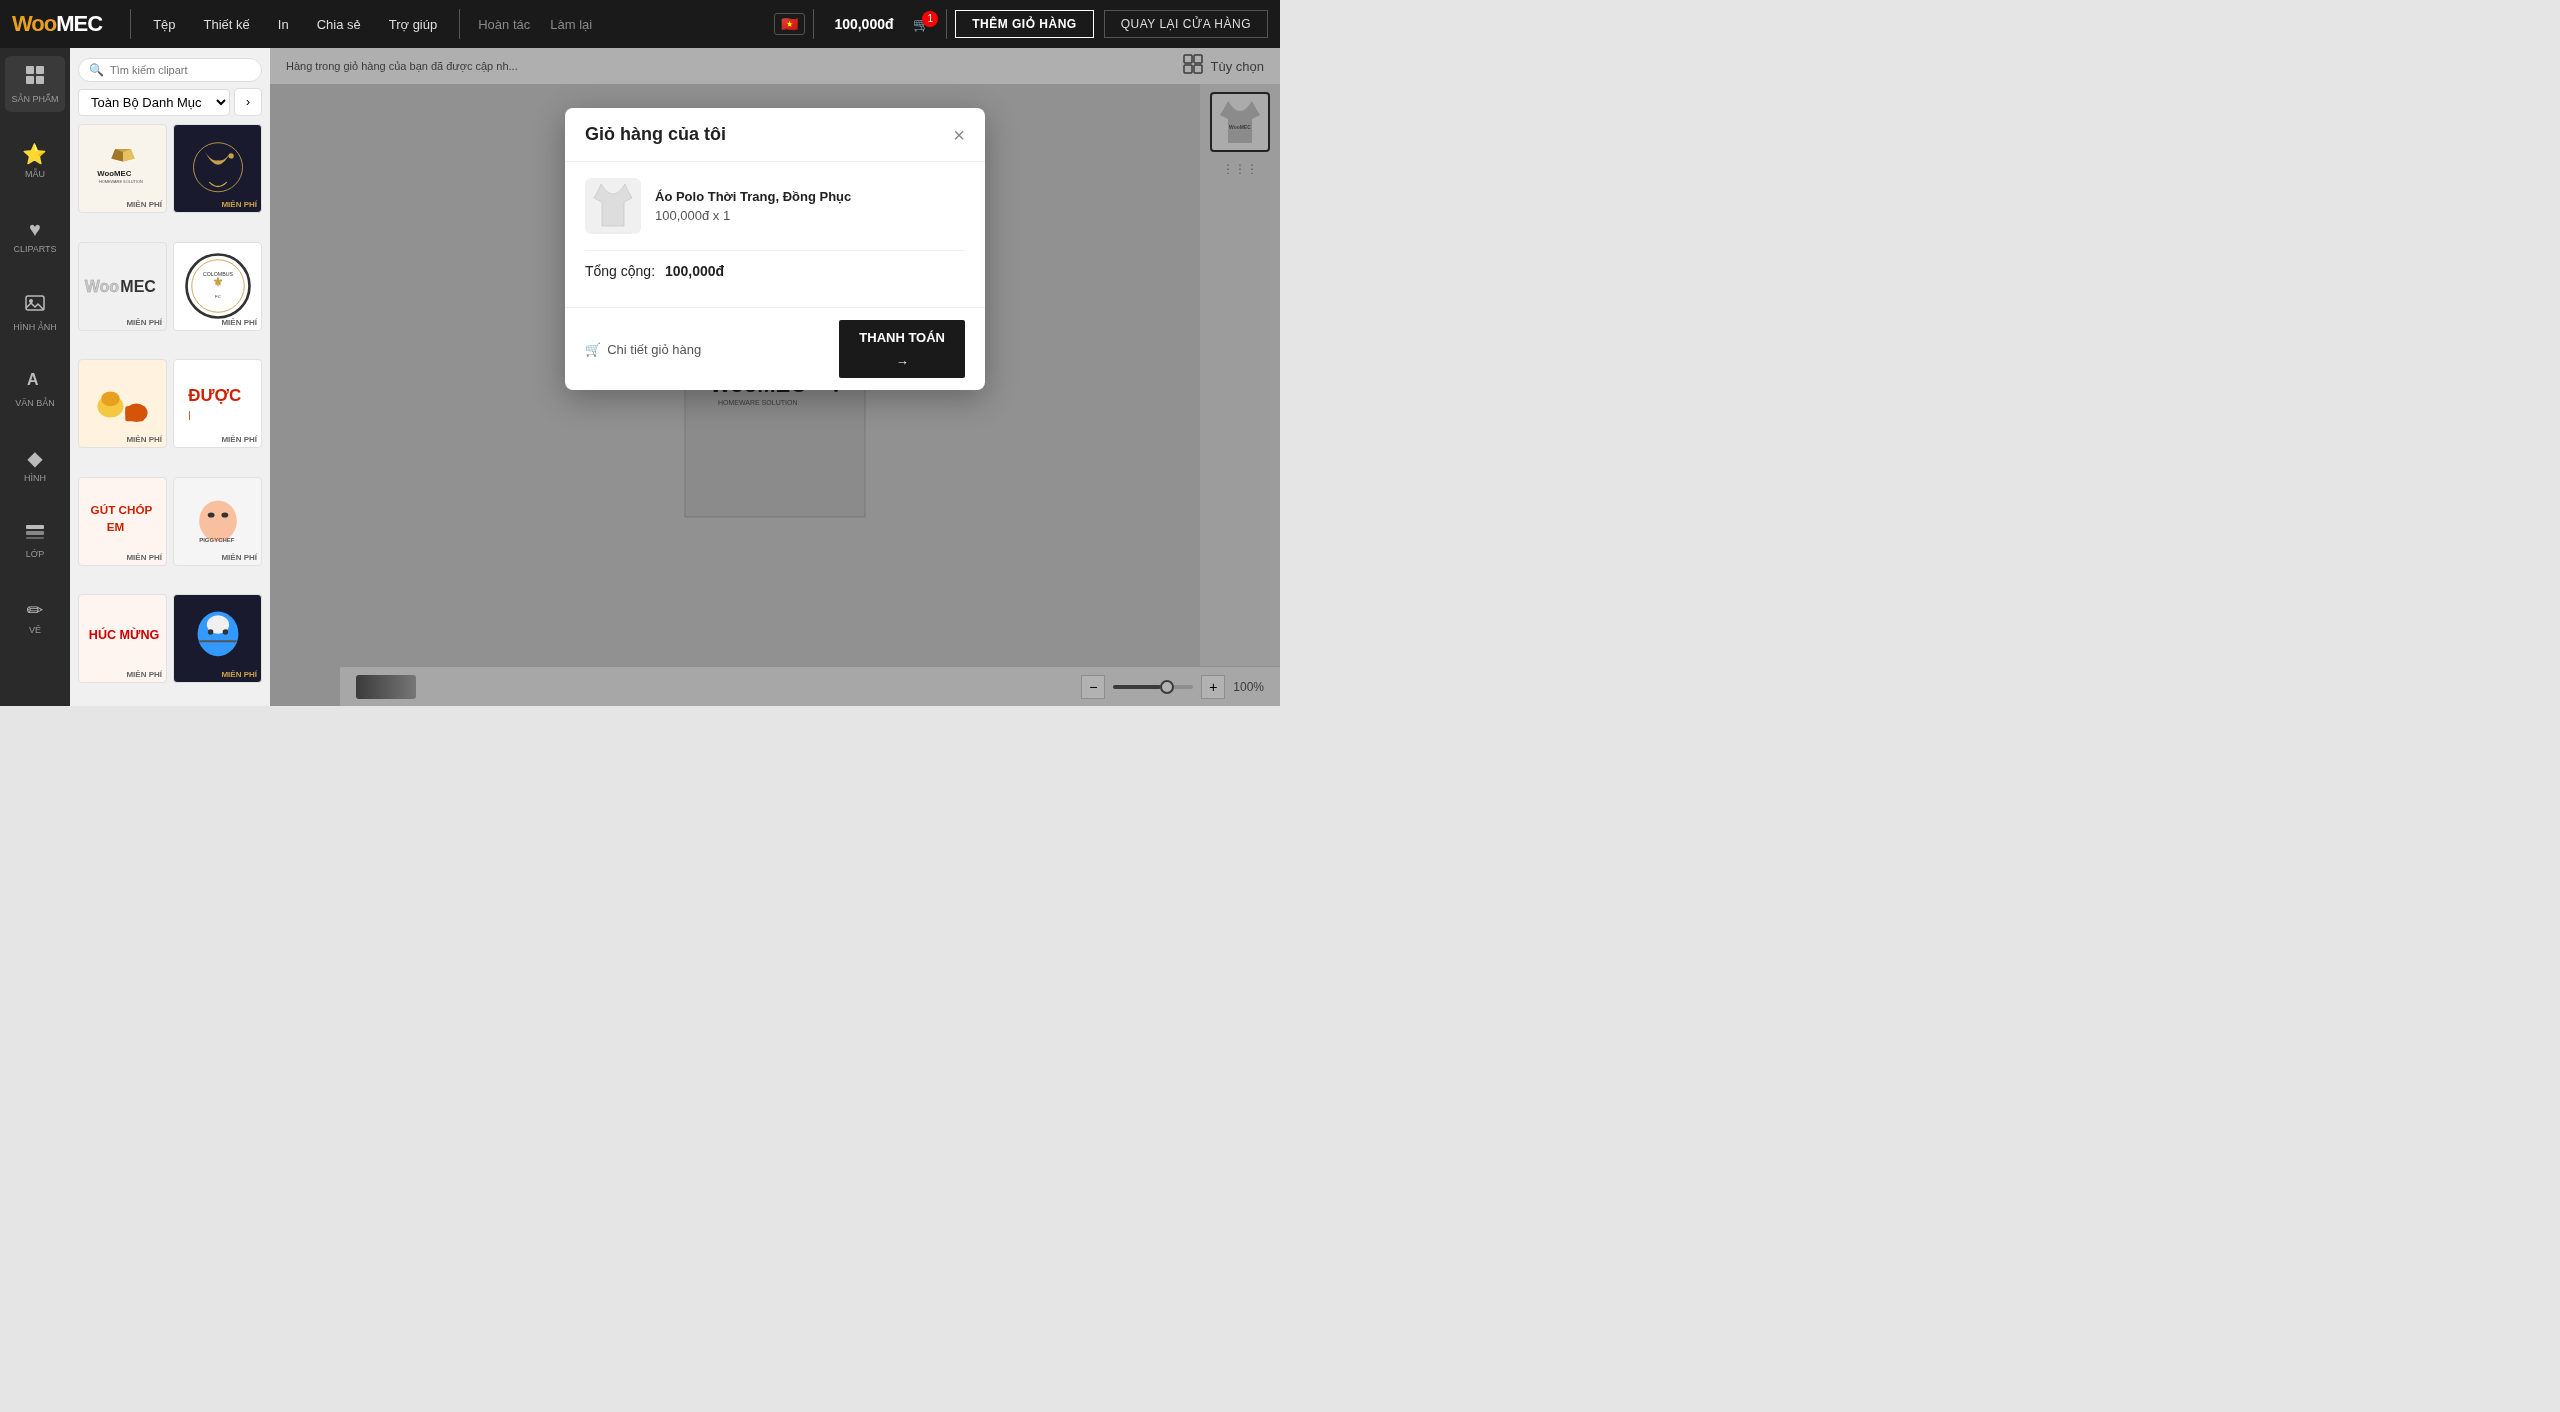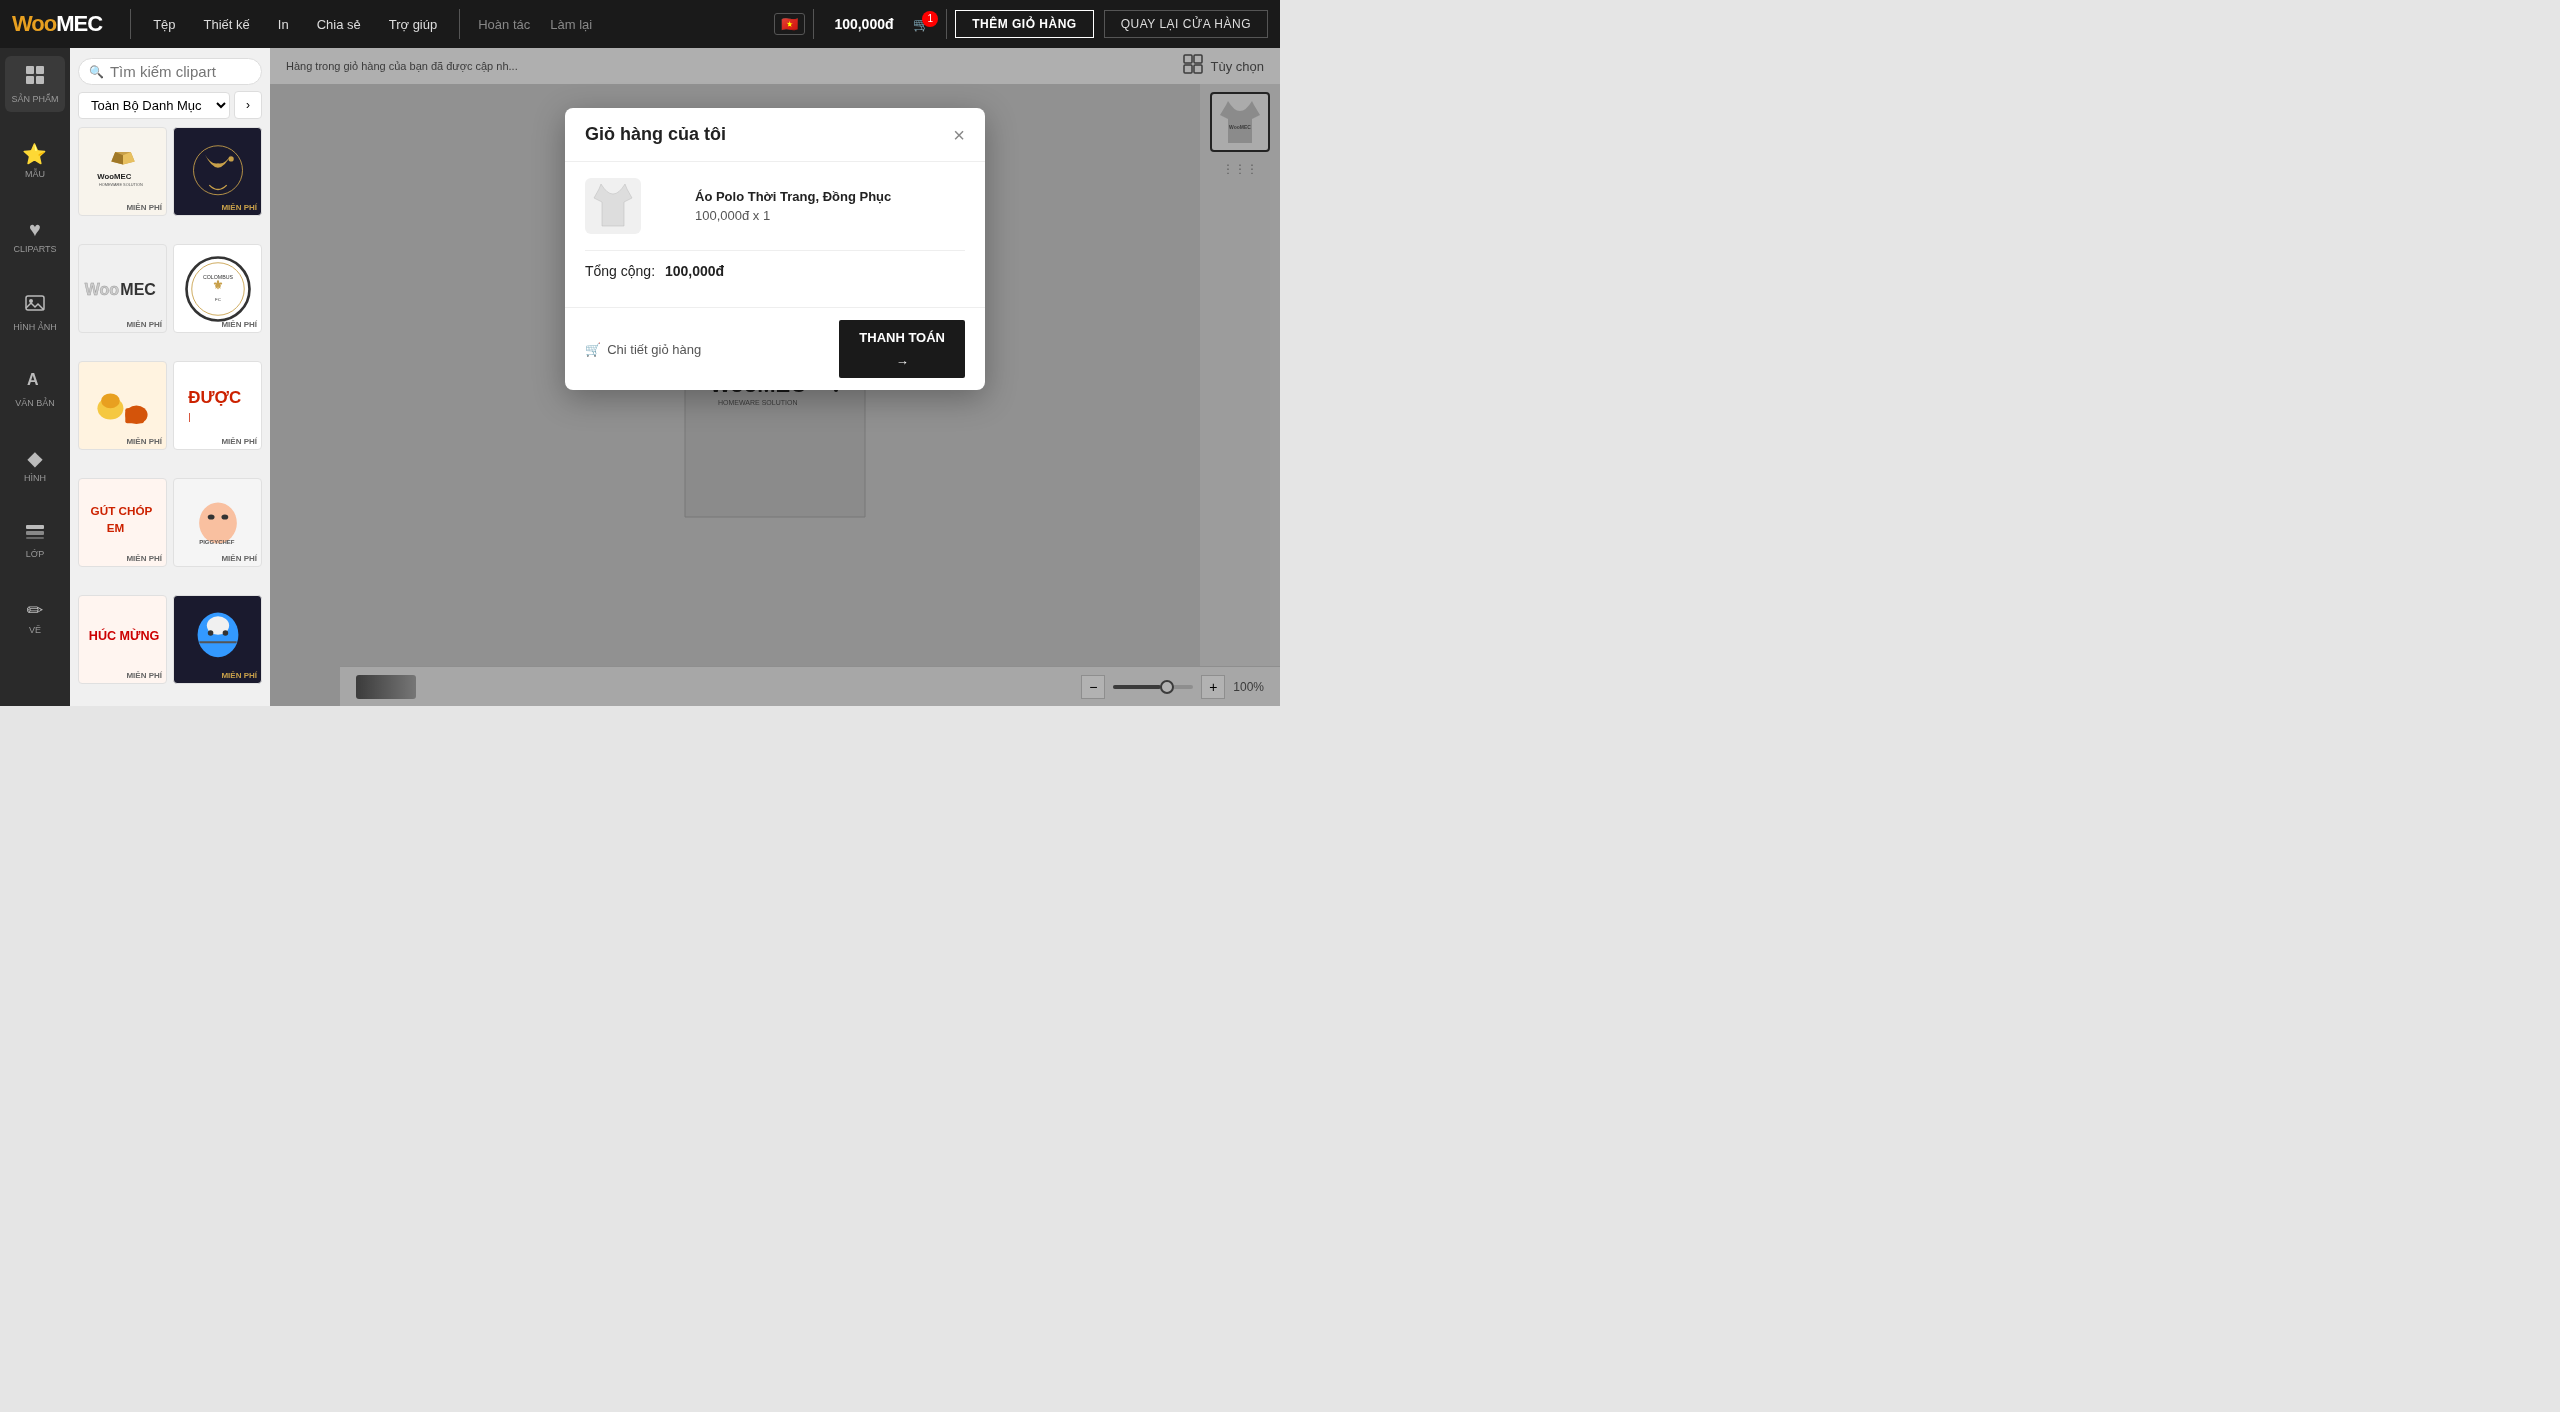--- a/index.html
+++ b/index.html
@@ -63,21 +63,21 @@
       width: 200px; background: #f0f0f0; display: flex; flex-direction: column;
       flex-shrink: 0; overflow: hidden;
     }
     .search-area { padding: 10px 8px 6px; }
     .search-box {
       display: flex; align-items: center; background: #fff; border: 1px solid #ddd;
       border-radius: 20px; padding: 4px 10px; gap: 6px;
     }
     .search-icon { font-size: 12px; color: #999; }
     .search-input {
-      border: none; outline: none; font-size: 15px; width: 100%; background: transparent;
+      border: none; outline: none; font-size: 11px; width: 100%; background: transparent;
     }
     .category-row { display: flex; align-items: center; padding: 0 8px 8px; gap: 4px; }
     .category-select {
       flex: 1; background: #fff; border: 1px solid #ddd; border-radius: 4px;
       padding: 4px 8px; font-size: 13px; cursor: pointer;
     }
     .category-arrow {
       background: #fff; border: 1px solid #ddd; border-radius: 4px;
       width: 28px; height: 28px; display: flex; align-items: center; justify-content: center;
       cursor: pointer; font-size: 12px;
@@ -158,21 +158,21 @@
     .modal-title { font-size: 18px; font-weight: 600; color: #222; }
     .modal-close {
       background: none; border: none; font-size: 20px; cursor: pointer; color: #888; line-height: 1;
     }
     .modal-body { padding: 16px 20px; }
     .cart-item { display: flex; align-items: center; gap: 14px; margin-bottom: 16px; }
     .cart-item-img {
       width: 56px; height: 56px; background: #f0f0f0; border-radius: 6px;
       display: flex; align-items: center; justify-content: center; flex-shrink: 0;
     }
-    .cart-item-info { flex: 1; margin-left: 40px; }
+    .cart-item-info { flex: 1; }
     .cart-item-name { font-size: 13px; font-weight: 600; color: #222; margin-bottom: 4px; }
     .cart-item-price { font-size: 13px; color: #555; }
     .cart-total-row {
       padding: 12px 0; border-top: 1px solid #eee; font-size: 14px; color: #222; font-weight: 500;
     }
     .modal-footer {
       padding: 12px 20px; border-top: 1px solid #eee; display: flex; align-items: center; gap: 12px;
     }
     .cart-detail-btn {
       display: flex; align-items: center; gap: 6px; background: none; border: none;

